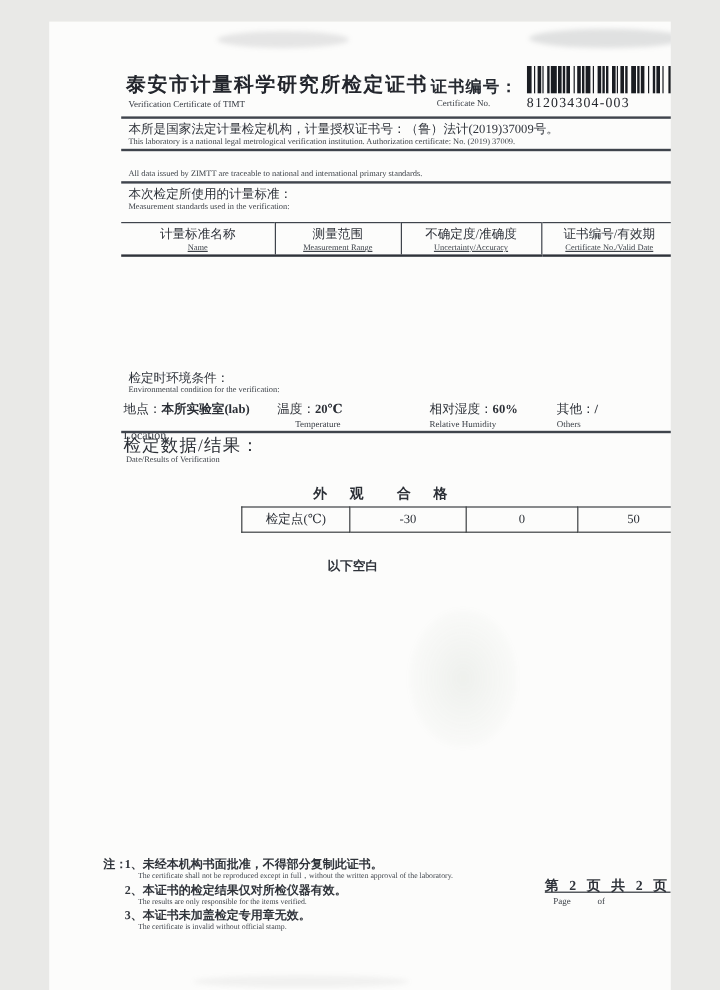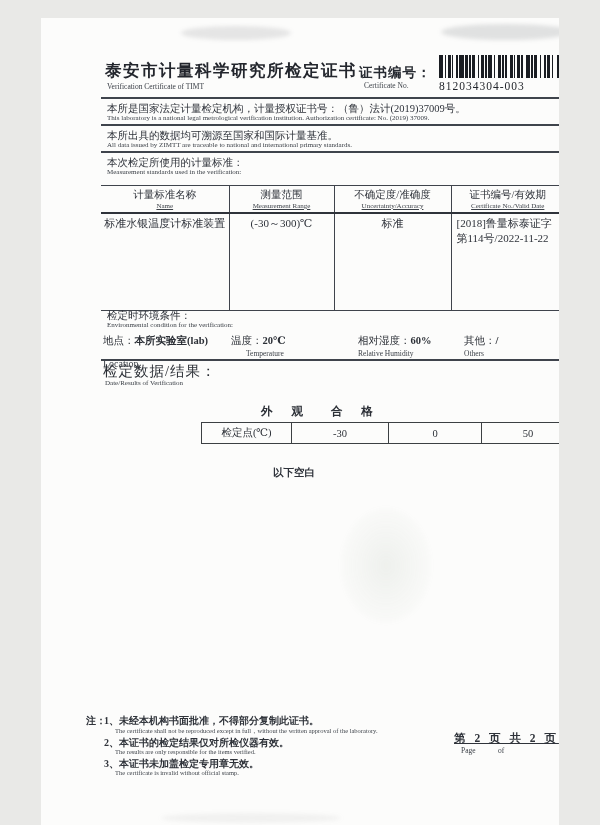--- a/index.html
+++ b/index.html
@@ -133,21 +133,20 @@
       <span style="width: 4.35px; background: rgb(26, 29, 34);"></span>
     </div>
   <div class="abs bcnum" style="left:398px;top:62px;">812034304-003</div>
 
   <div class="abs rule thick" style="top:79px;"></div>
   <div class="abs rule" style="top:106px;"></div>
   <div class="abs rule thick" style="top:133px;"></div>
 
   <div class="abs cn" style="left:66px;top:85px;">本所是国家法定计量检定机构，计量授权证书号：（鲁）法计(2019)37009号。</div>
   <div class="abs en" style="left:66px;top:97px;">This laboratory is a national legal metrological verification institution. Authorization certificate: No. (2019) 37009.</div>
-  <div class="abs cn" style="left:66px;top:112px;">本所出具的数据均可溯源至国家和国际计量基准。</div>
   <div class="abs en" style="left:66px;top:124px;">All data issued by ZIMTT are traceable to national and international primary standards.</div>
   <div class="abs cn" style="left:66px;top:139px;">本次检定所使用的计量标准：</div>
   <div class="abs en" style="left:66px;top:151px;">Measurement standards used in the verification:</div>
 
   <table id="stdtable" class="abs" style="left:60px;top:167px;">
     <colgroup>
         <col style="width:128px">
         <col style="width:105px">
         <col style="width:117px">
         <col style="width:113px">
@@ -163,26 +162,20 @@
         <span class="hen">Measurement Range</span>
       </th>
       <th class="c3">
         <span class="hcn">不确定度/准确度</span>
         <span class="hen">Uncertainty/Accuracy</span>
       </th>
       <th class="c4" style="text-align:center;">
         <span class="hcn">证书编号/有效期</span>
         <span class="hen">Certificate No./Valid Date</span>
       </th>
-    </tr>
-    <tr>
-      <td class="c1">标准水银温度计标准装置</td>
-      <td class="c2">(-30～300)℃</td>
-      <td class="c3">标准</td>
-      <td class="c4">[2018]鲁量标泰证字第114号/2022-11-22</td>
     </tr>
   </tbody>
     </table>
 
   <div class="abs cn" style="left:66px;top:292px;">检定时环境条件：</div>
   <div class="abs en" style="left:66px;top:304px;text-align:center;">Environmental condition for the verification:</div>
 
   <div class="abs env-cn" style="left:62px;top:316px;"><span>地点：</span><span class="env-val">本所实验室(lab)</span></div>
   <div class="abs en" style="left:62px;top:340px;font-size:10px;">Location</div>
 

